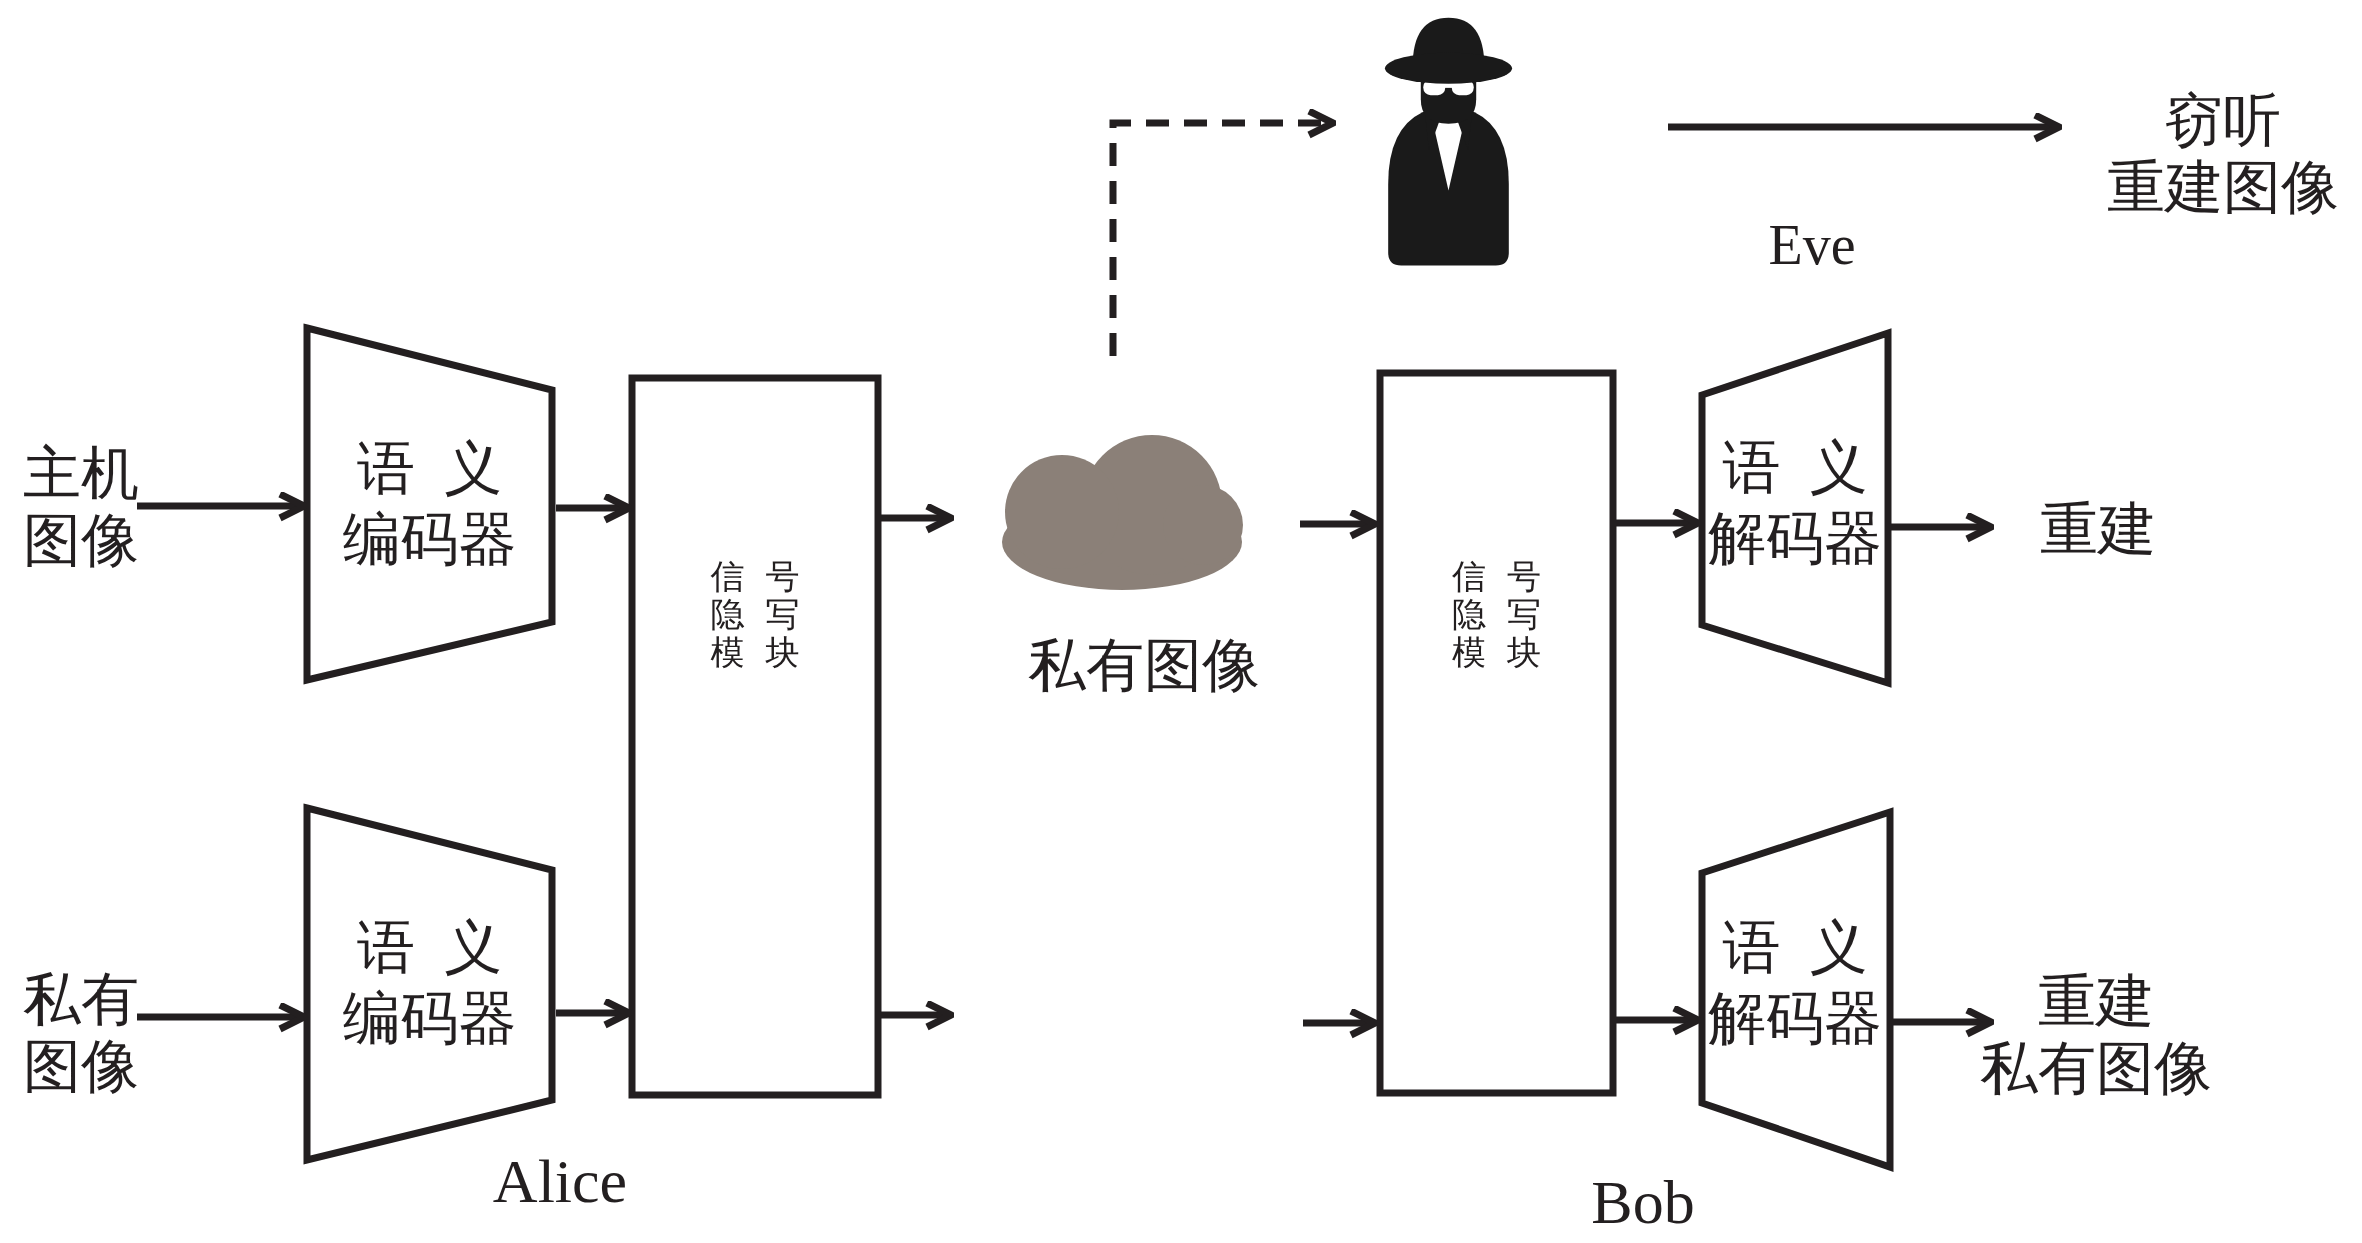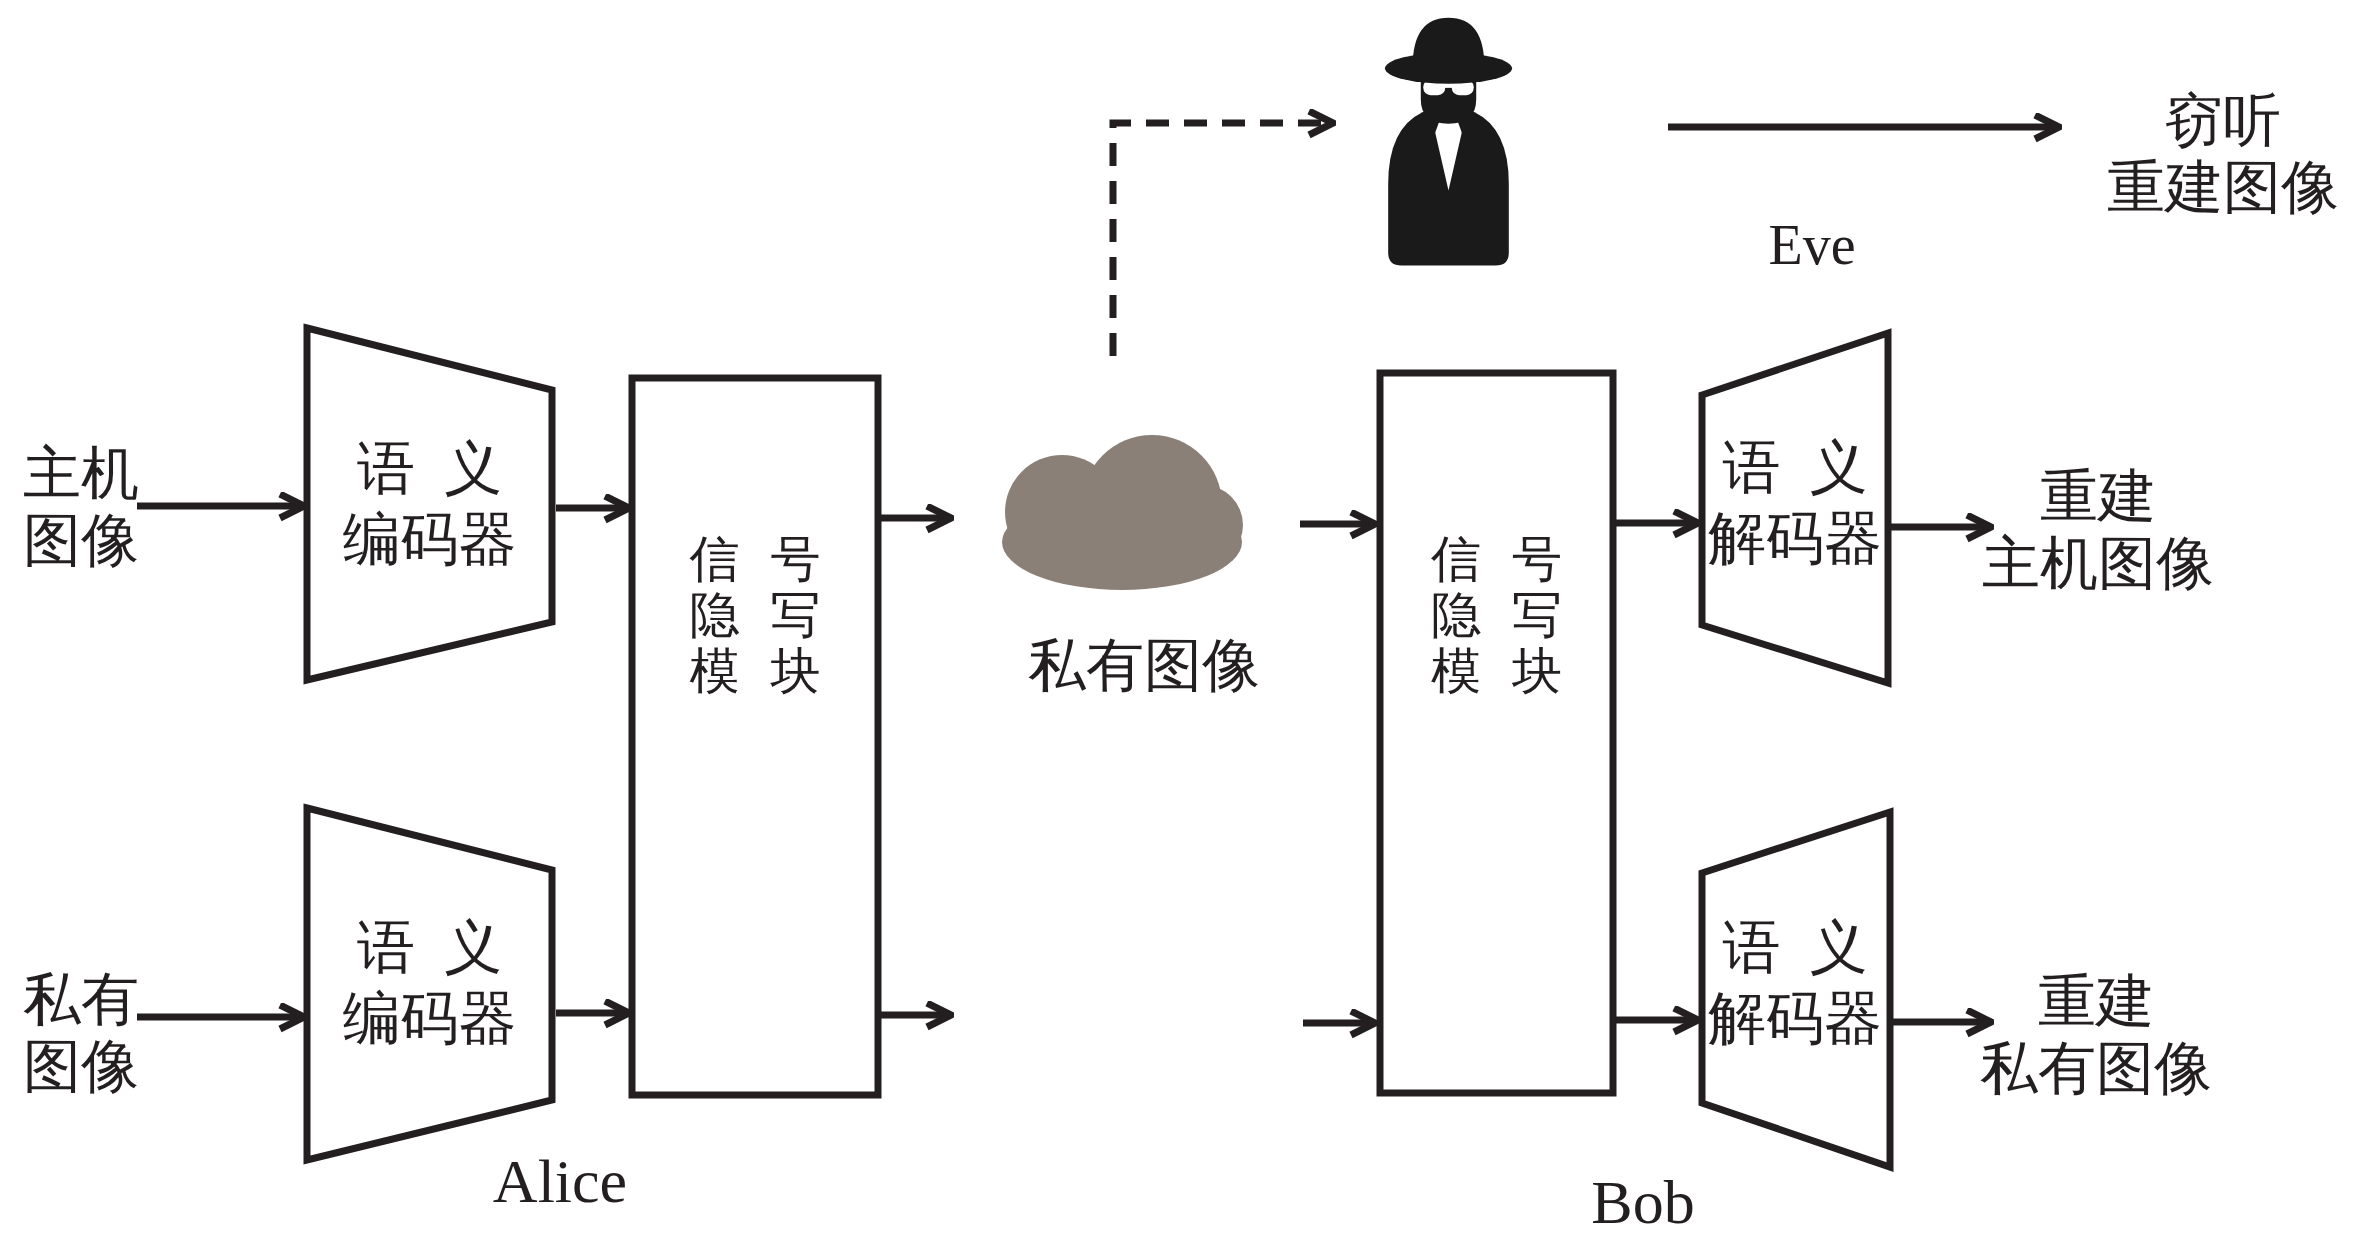--- a/index.html
+++ b/index.html
@@ -9,21 +9,21 @@
     font-family:"Liberation Serif","DejaVu Serif",serif; color:var(--ink);
     overflow:hidden;
   }
   .layer { position:absolute; left:0; top:0; }
   .lbl {
     position:absolute; display:flex; flex-direction:column;
     align-items:center; justify-content:center; text-align:right;
     color:var(--ink); line-height:1.16; white-space:nowrap;
   }
   .cjk   { font-size:58px; }
-  .cjk-s { font-size:50px; line-height:1.12; }
+  .cjk-s { font-size:34px; line-height:1.12; }
   .latin { font-size:62px; }
   .latin-s { font-size:56px; }
   .sp  { letter-spacing:0.5em;  margin-right:-0.5em;font-family:Liberation Mono, monospace; }
   .sp2 { letter-spacing:0.62em; margin-right:-0.62em; }
 </style>
 </head>
 <body>
 
 <div class="canvas">
 
@@ -138,21 +138,20 @@
     <span>解码器</span>
   </div>
 
   <div class="lbl cjk" style="left:2092px; top:86px; width:262px; height:136px;">
     <span>窃听</span>
     <span>重建图像</span>
   </div>
 
   <div class="lbl cjk" style="left:1978px; top:462px; width:240px; height:136px;">
     <span>重建</span>
-    <span>主机图像</span>
   </div>
 
   <div class="lbl cjk" style="left:1976px; top:967px; width:240px; height:136px;">
     <span>重建</span>
     <span>私有图像</span>
   </div>
 
   <div class="lbl latin" style="left:460px; top:1146px; width:200px; height:72px;">
     <span>Alice</span>
   </div>

